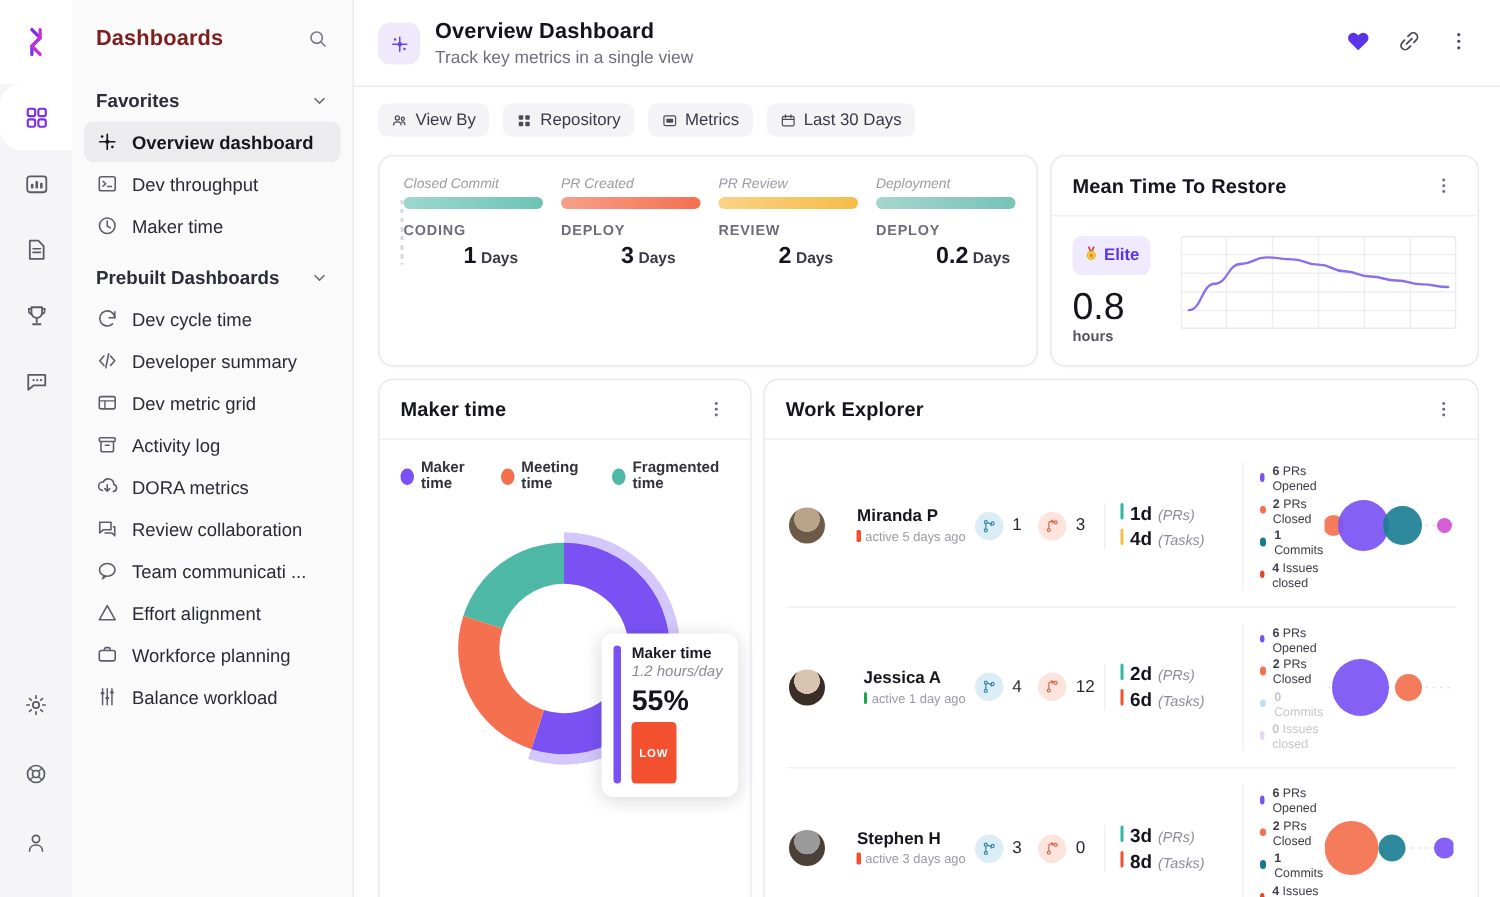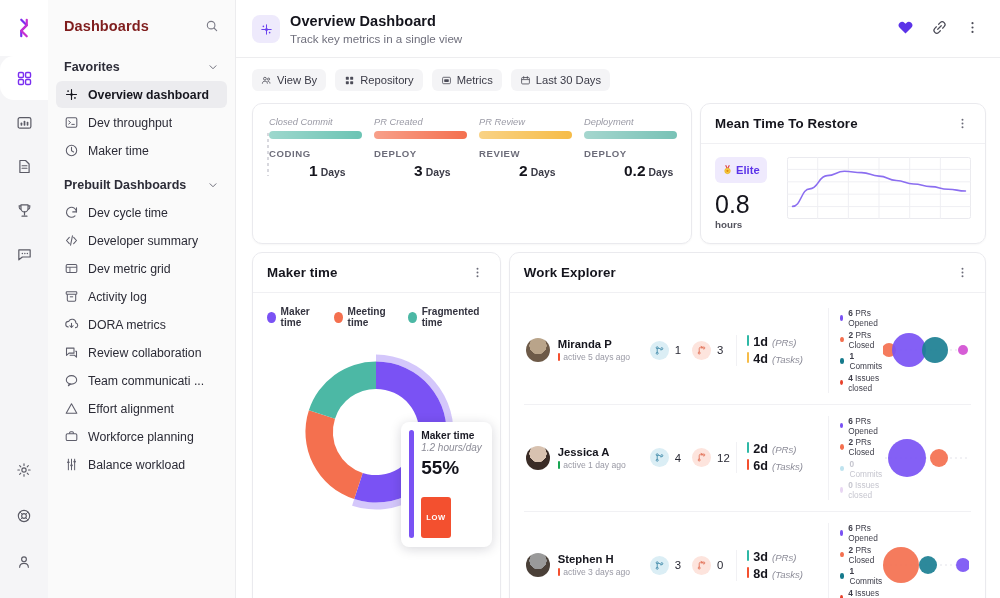--- a/index.html
+++ b/index.html
@@ -104,26 +104,26 @@
   .lg .t { font-size:10.1px; color:#33333f; font-weight:600;}
   .donut-wrap { position:relative; display:flex; justify-content:center; }
   .tooltip { position:absolute; right:-6px; top:88px; background:#fff;
     border-radius:8px; box-shadow:0 2px 12px rgba(20,20,40,.17); padding:8px 10px 9px 8px;
     display:flex; gap:7px; }
   .tt-bar { width:5px; border-radius:3px; background:#7a52f4;}
   .tt-t1 { font-size:10.2px; font-weight:700; color:#1a1a24;}
   .tt-t2 { font-size:10px; color:#8b8b96; font-style:italic; margin-top:1px;}
   .tt-pct { font-size:19px; font-weight:700; color:#14141c; margin-top:5px; line-height:1;}
   .tt-low { display:inline-block; background:#f3502f; color:#fff; font-size:7.6px;
-    font-weight:700; letter-spacing:.6px; border-radius:3px; padding:16px 5px; margin-top:20px;}
+    font-weight:700; letter-spacing:.6px; border-radius:3px; padding:16px 5px; margin-top:4px;}
 
   
   .we-row { display:flex; align-items:center; padding: 11px 2px; border-bottom:1px solid #f1f1f4;}
   .we-row:last-child{ border-bottom:none;}
-  .we-user { display:flex; align-items:center; gap:8px; width:118px; flex:0 0 118px;}
+  .we-user { display:flex; align-items:center; gap:8px; width:118px; flex:0 0 118px;justify-content:space-between;}
   .avatar { width:24px;height:24px;border-radius:50%; flex:0 0 24px; overflow:hidden;}
   .we-name { font-size:11.3px; font-weight:700; color:#16161e;}
   .we-active { font-size:8.6px; color:#9a9aa5; display:flex; align-items:center; gap:3px; margin-top:2px;}
   .we-tick { width:2.5px; height:8px; border-radius:1px; display:inline-block;}
   .we-stats { display:flex; gap:11px; align-items:center; width:92px; flex:0 0 92px; padding-left:6px;}
   .we-stat { display:flex; align-items:center; gap:6px;}
   .we-pill { width:19px;height:19px;border-radius:50%; display:flex;align-items:center;justify-content:center;}
   .we-stat .n { font-size:11.4px; color:#2a2a35;}
   .we-times { width:92px; flex:0 0 92px; border-left:1px solid #f1f1f4; padding-left:10px;}
   .we-time { display:flex; align-items:baseline; gap:4px; }

